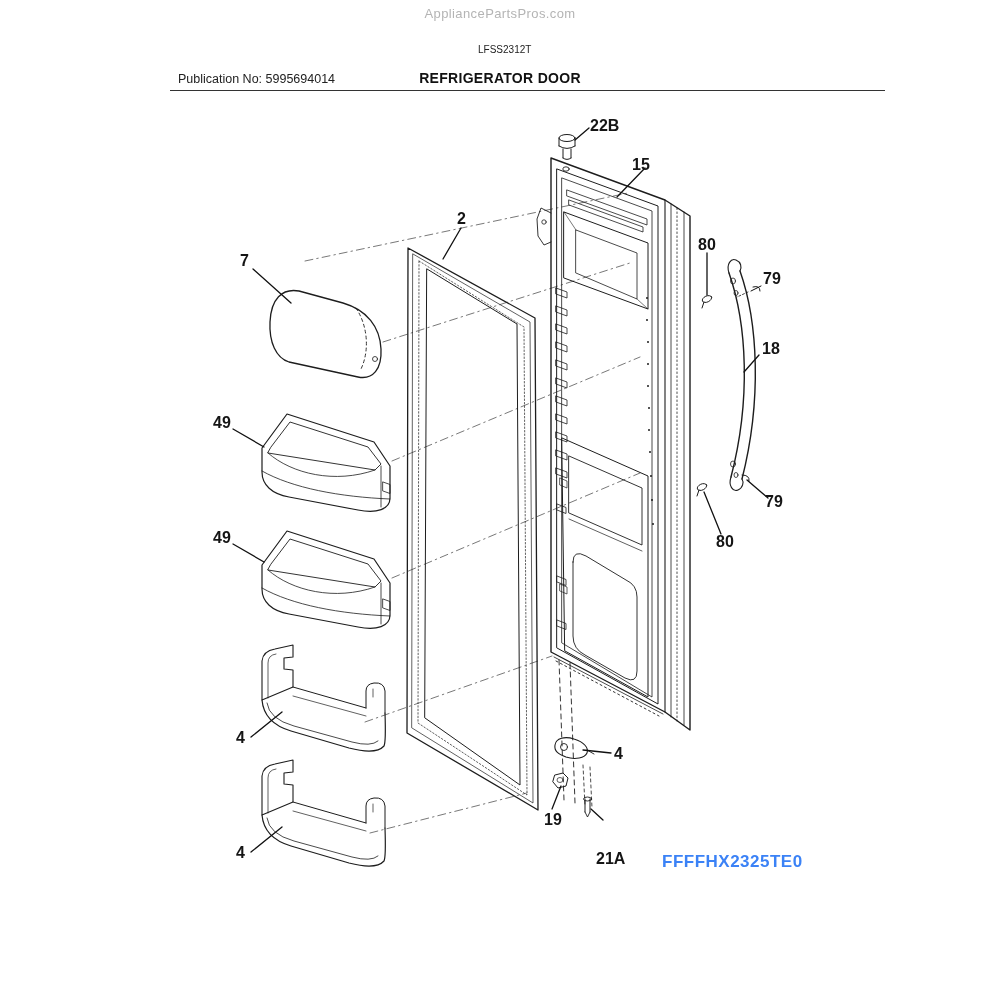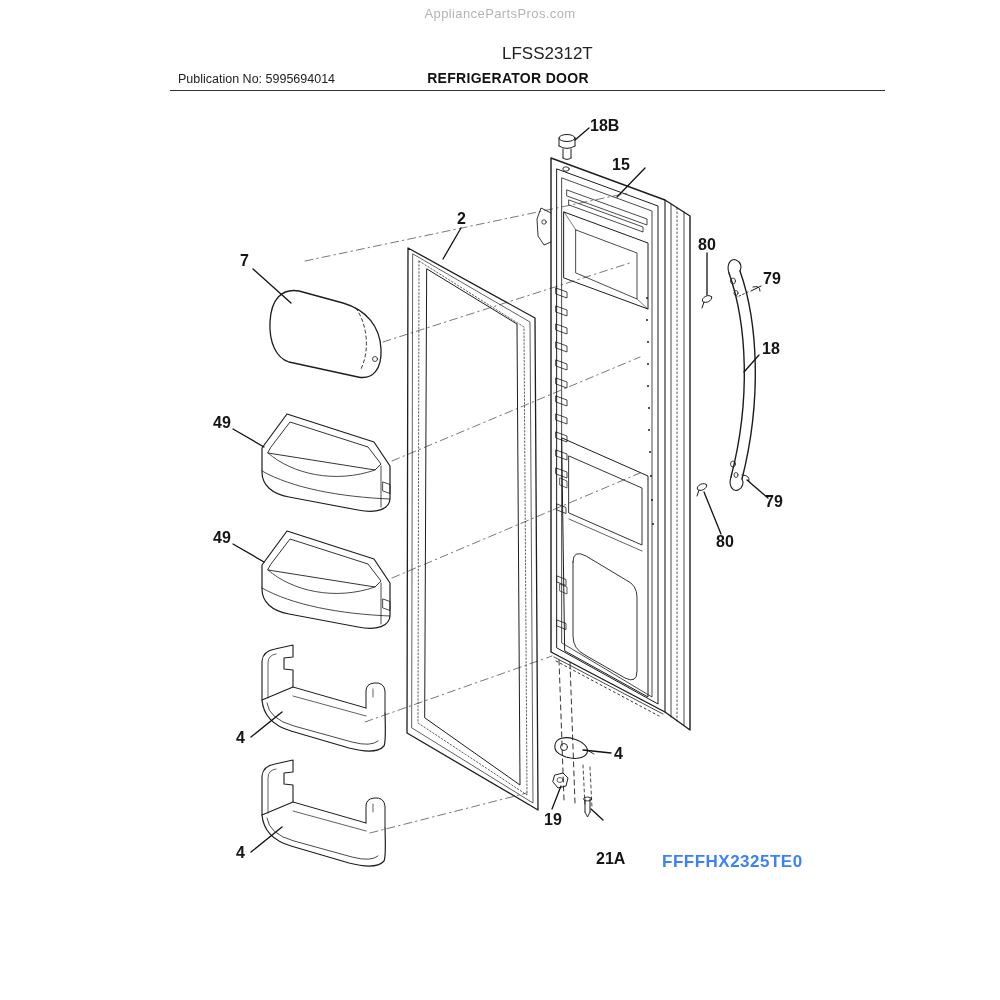--- a/index.html
+++ b/index.html
@@ -1,23 +1,23 @@
 <!DOCTYPE html>
 <html><head>
 <meta charset="utf-8">
 <style>
   html,body{margin:0;padding:0;background:#ffffff;}
   #page{position:relative;width:1000px;height:1000px;background:#ffffff;overflow:hidden;
         font-family:"Liberation Sans", sans-serif;color:#111;}
   .watermark{position:absolute;left:500px;top:6px;transform:translateX(-50%);
              font-size:13px;color:#b4b4b4;letter-spacing:.4px;}
   .pubno{position:absolute;left:178px;top:44px;font-size:12.5px;color:#222;margin-top:28px;}
-  .model{position:absolute;left:478px;top:44px;font-size:17px;color:#222;margin-left:24px;}
+  .model{position:absolute;left:478px;top:44px;font-size:10px;color:#222;}
   .title{position:absolute;left:500px;top:70px;transform:translateX(-50%);
-         font-size:14px;font-weight:bold;color:#111;letter-spacing:.3px;margin-left:8px;}
+         font-size:14px;font-weight:bold;color:#111;letter-spacing:.3px;}
   .hrule{position:absolute;left:170px;top:90px;width:715px;height:0;border-top:1.4px solid #333;}
   .callout{position:absolute;font-size:16px;font-weight:bold;color:#151515;line-height:1;}
   .diagcode{position:absolute;left:662px;top:852px;font-size:17px;font-weight:bold;
             color:#3b82f6;letter-spacing:.5px;}
   svg{position:absolute;left:0;top:0;}
   svg *{vector-effect:non-scaling-stroke;}
 </style>
 </head>
 <body>
 
@@ -211,22 +211,22 @@
         <path d="M233,544 L264,562"></path>
         <path d="M251,737 L282,712"></path>
         <path d="M251,852 L282,827"></path>
         <path d="M611,753 L583,750"></path>
         <path d="M552,809 L561,786"></path>
         <path d="M603,820 L591,809"></path>
       </g>
     </g>
   </svg>
 
-  <span class="callout" style="left:590px;top:118px">18B</span>
-  <span class="callout" style="left:612px;top:157px">15</span>
+  <span class="callout" style="left:590px;top:118px">22B</span>
+  <span class="callout" style="left:632px;top:157px">15</span>
   <span class="callout" style="left:457px;top:211px">2</span>
   <span class="callout" style="left:240px;top:253px">7</span>
   <span class="callout" style="left:698px;top:237px">80</span>
   <span class="callout" style="left:763px;top:271px">79</span>
   <span class="callout" style="left:762px;top:341px">18</span>
   <span class="callout" style="left:765px;top:494px">79</span>
   <span class="callout" style="left:716px;top:534px">80</span>
   <span class="callout" style="left:213px;top:415px">49</span>
   <span class="callout" style="left:213px;top:530px">49</span>
   <span class="callout" style="left:236px;top:730px">4</span>

